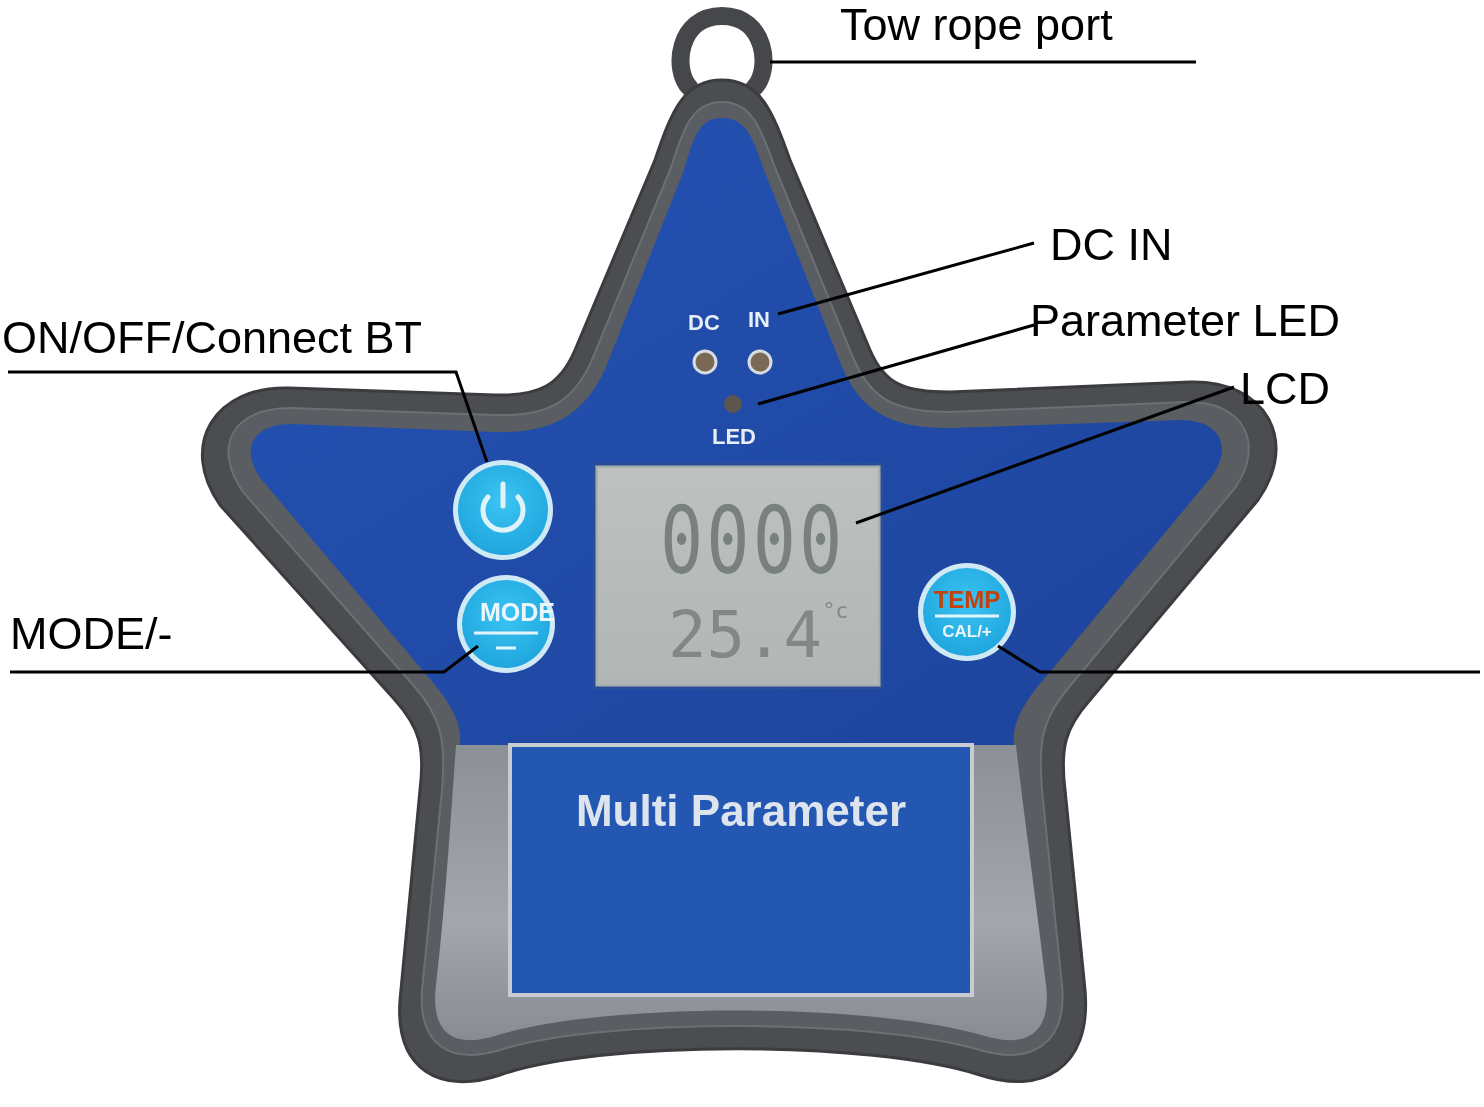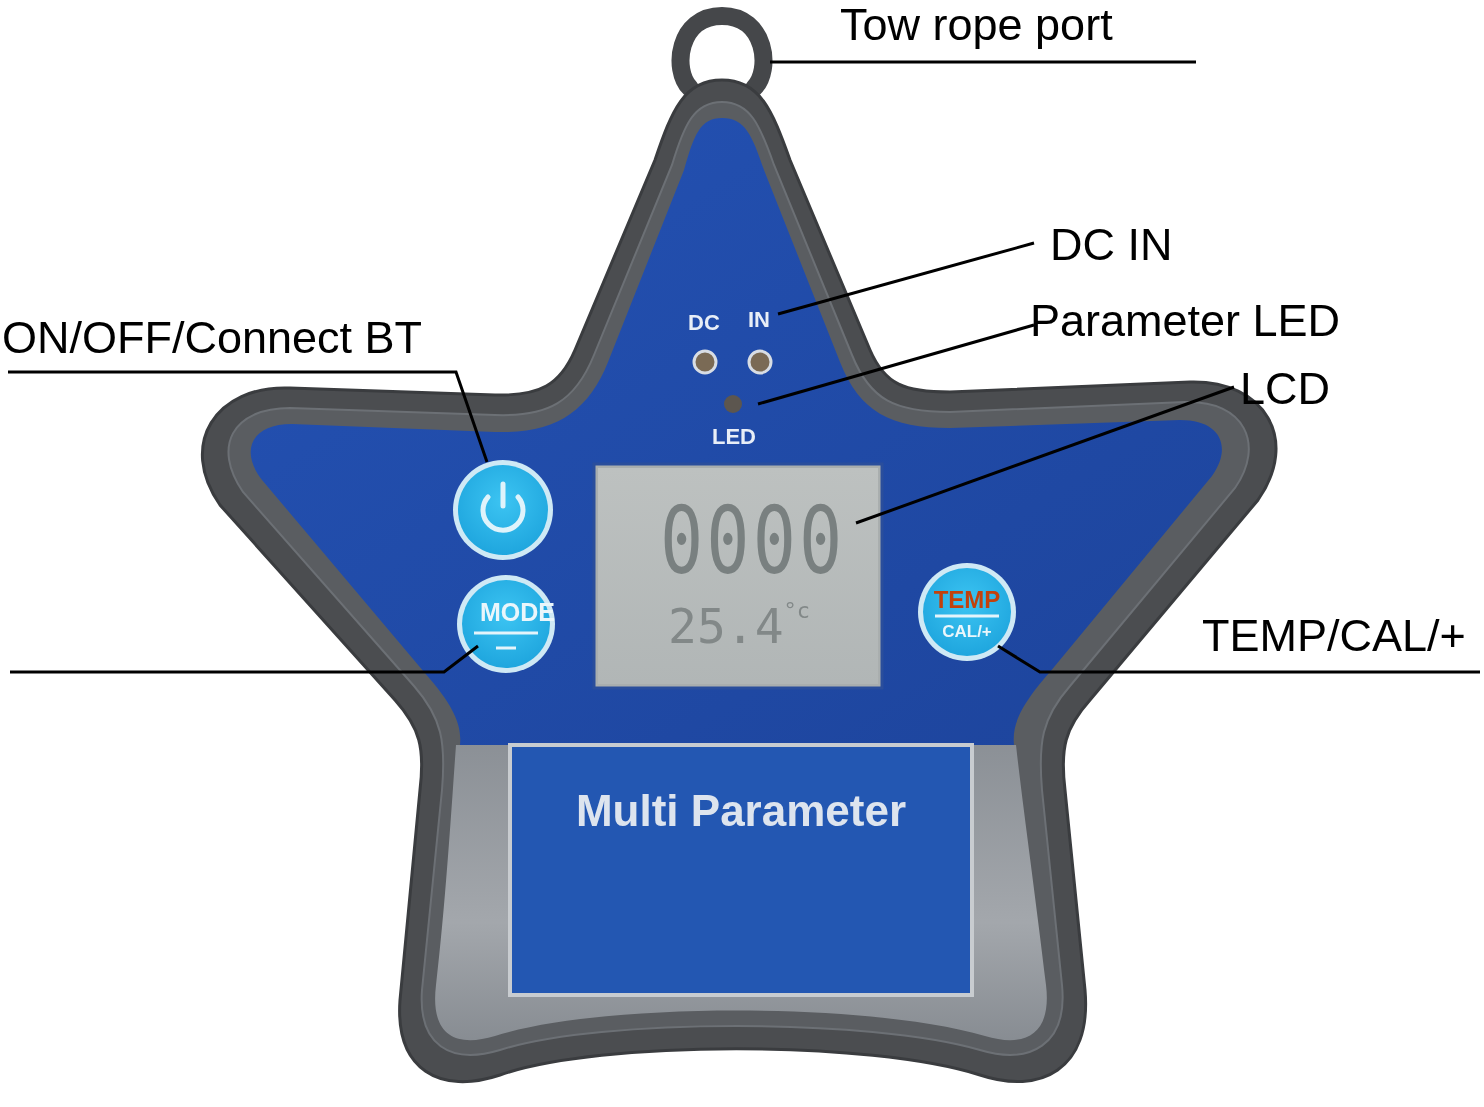--- a/index.html
+++ b/index.html
@@ -148,29 +148,29 @@
   </g>
 </svg>
 
   
   <div class="device-text" style="position:absolute; left:688px; top:310px; font-size:22px; color:#e8eef7;">DC</div>
   <div class="device-text" style="position:absolute; left:748px; top:307px; font-size:22px; color:#e8eef7;">IN</div>
   <div class="device-text" style="position:absolute; left:712px; top:424px; font-size:22px; color:#e8eef7;">LED</div>
 
   <div style="position:absolute; left:660px; top:488px; font-family:'DejaVu Sans Mono', monospace; font-size:92px; letter-spacing:4px; color:#737a7a; transform:scaleX(0.78); transform-origin:left top; opacity:0.9;">0000</div>
   <div style="position:absolute; left:668px; top:598px; font-family:'DejaVu Sans Mono', monospace; color:#7a8080; opacity:0.85; white-space:nowrap;">
-    <span style="font-size:48px;">25.4</span><span style="font-size:22px; vertical-align:top;">°c</span>
+    <span style="font-size:64px;">25.4</span><span style="font-size:22px; vertical-align:top;">°c</span>
   </div>
 
   <div class="device-text" style="position:absolute; left:472px; top:598px; width:68px; text-align:center; font-size:25px; color:#eaf6fb;margin-left:8px;">MODE</div>
   <div class="device-text" style="position:absolute; left:933px; top:586px; width:68px; text-align:center; font-size:24px; color:#c2410c;">TEMP</div>
   <div class="device-text" style="position:absolute; left:933px; top:622px; width:68px; text-align:center; font-size:17px; color:#eaf6fb;">CAL/+</div>
 
   <div class="device-text" style="position:absolute; left:510px; top:786px; width:462px; text-align:center; font-size:44px; color:#dde4ee;">Multi Parameter</div>
 
   
   <div class="callout" style="left:840px; top:2px;">Tow rope port</div>
   <div class="callout" style="left:1050px; top:222px;">DC IN</div>
   <div class="callout" style="left:1030px; top:298px;">Parameter LED</div>
   <div class="callout" style="left:1240px; top:366px;">LCD</div>
   <div class="callout" style="left:2px; top:315px;">ON/OFF/Connect BT</div>
-  <div class="callout" style="left:1202px; top:613px;">TEMP/CAL/+</div>
+  <div class="callout" style="left:10px; top:611px;">MODE/-</div>
 </div>
 
 </body></html>

